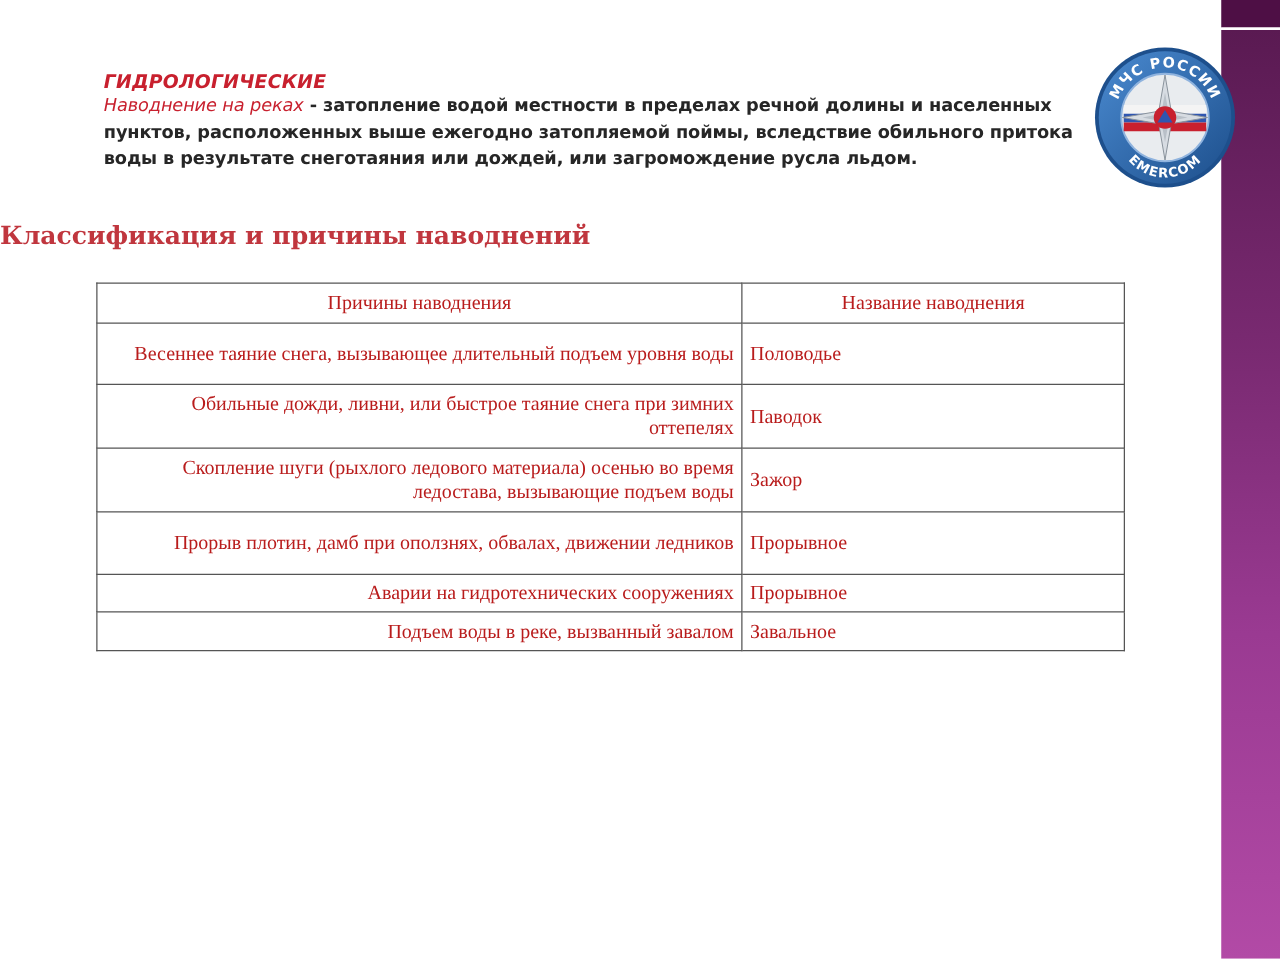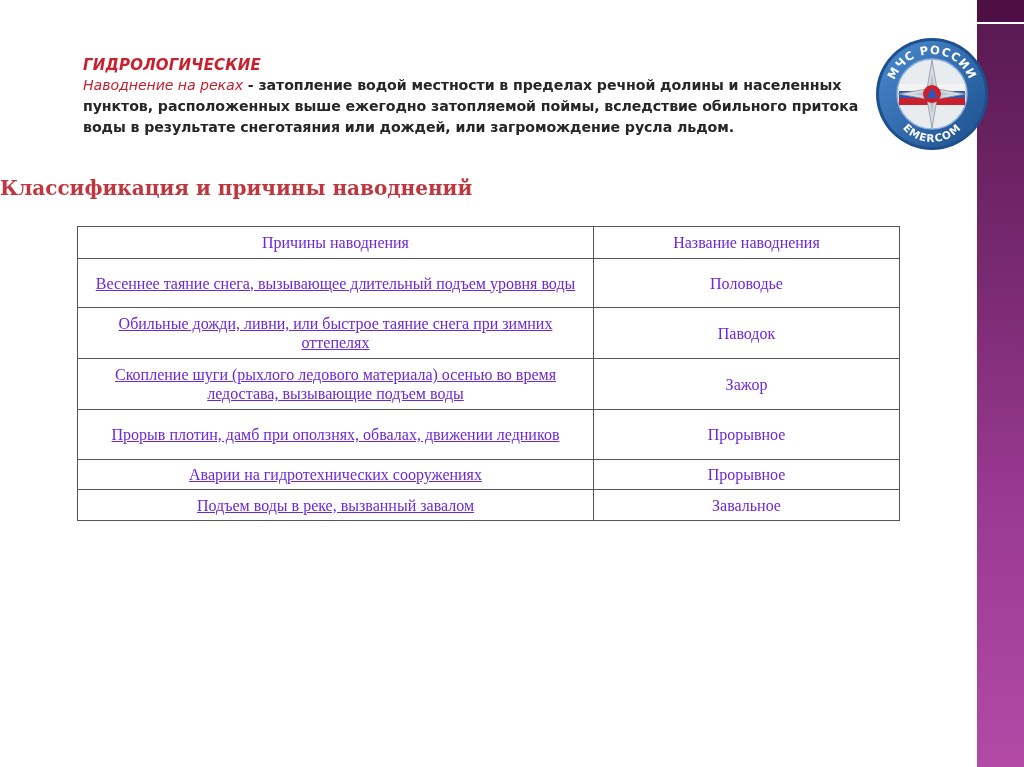--- a/index.html
+++ b/index.html
@@ -42,29 +42,29 @@
   
   .table-title {
     position: absolute; left: 0; width: 940px; top: 176px; 
     font-family: "DejaVu Serif", serif; font-size: 20px; color: #c0363e; font-weight: bold;
   }
 
   
   .flood-table {
     position: absolute; left: 77px; top: 226px; width: 823px;
     border-collapse: collapse;
-    font-family: "Liberation Serif", "DejaVu Serif", serif; font-size: 16px; color: #6d28d9;
+    font-family: "Liberation Serif", "DejaVu Serif", serif; font-size: 16px; color: #b91c1c;
   }
   .flood-table th, .flood-table td {
     border: 1.5px solid #555; padding: 2px 6px; vertical-align: middle;
     line-height: 19px;
   }
   .flood-table th { font-weight: normal; text-align: center; height: 27px; }
-  .flood-table td.cause { text-align: center; width: 503px; text-decoration: underline; }
-  .flood-table td.name { text-align: center; }
+  .flood-table td.cause { text-align: right; width: 503px; }
+  .flood-table td.name { text-align: left; }
 </style>
 </head>
 <body>
 
 <div class="slide">
 
   <div class="side-top"></div>
   <div class="side-gap"></div>
   <div class="side-strip"></div>
 

